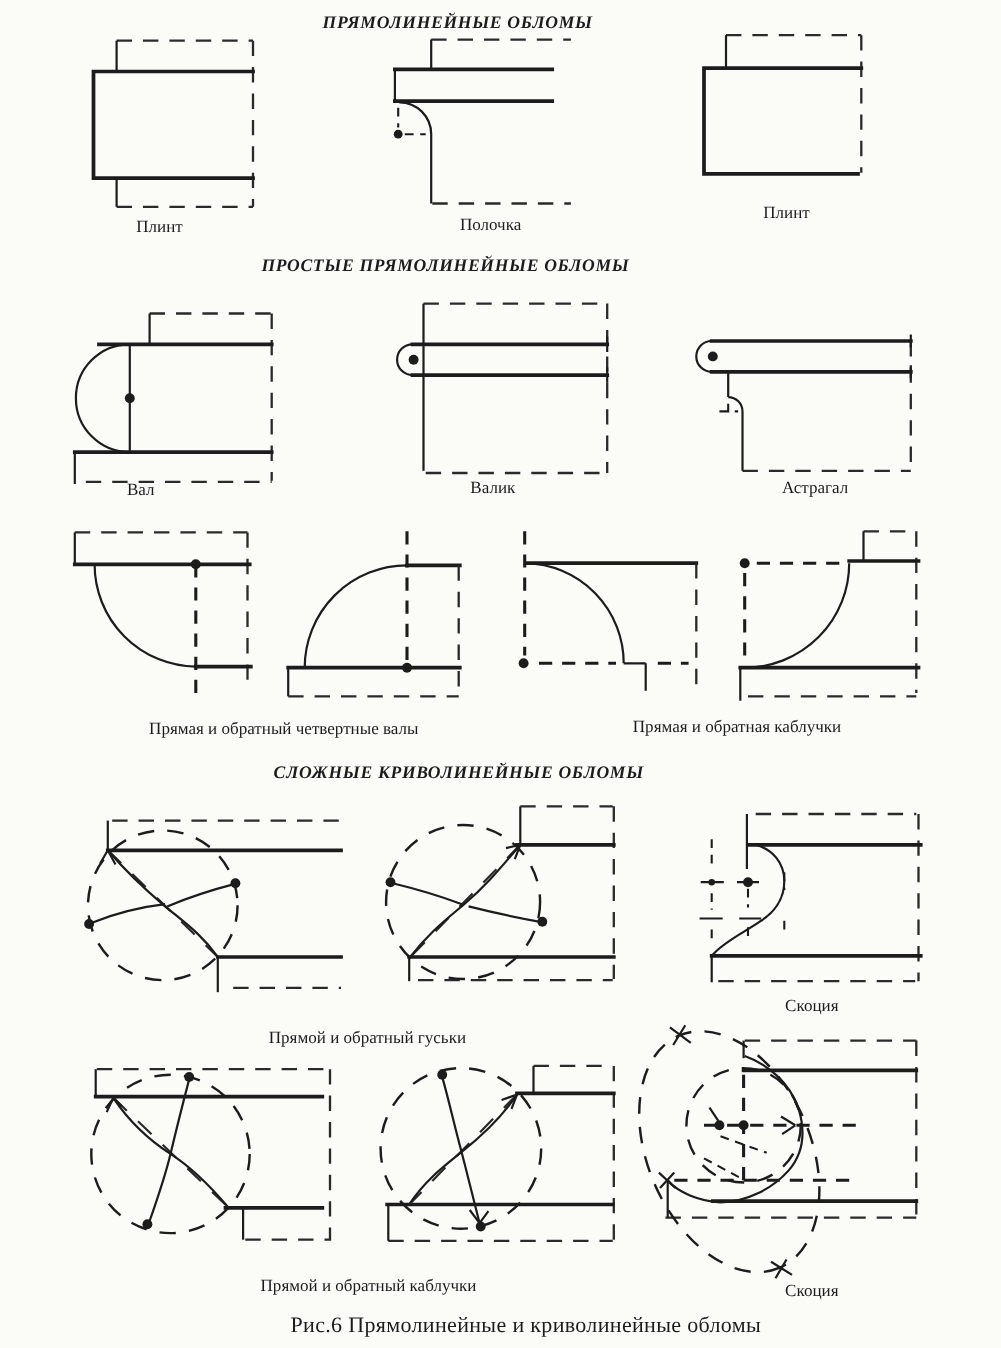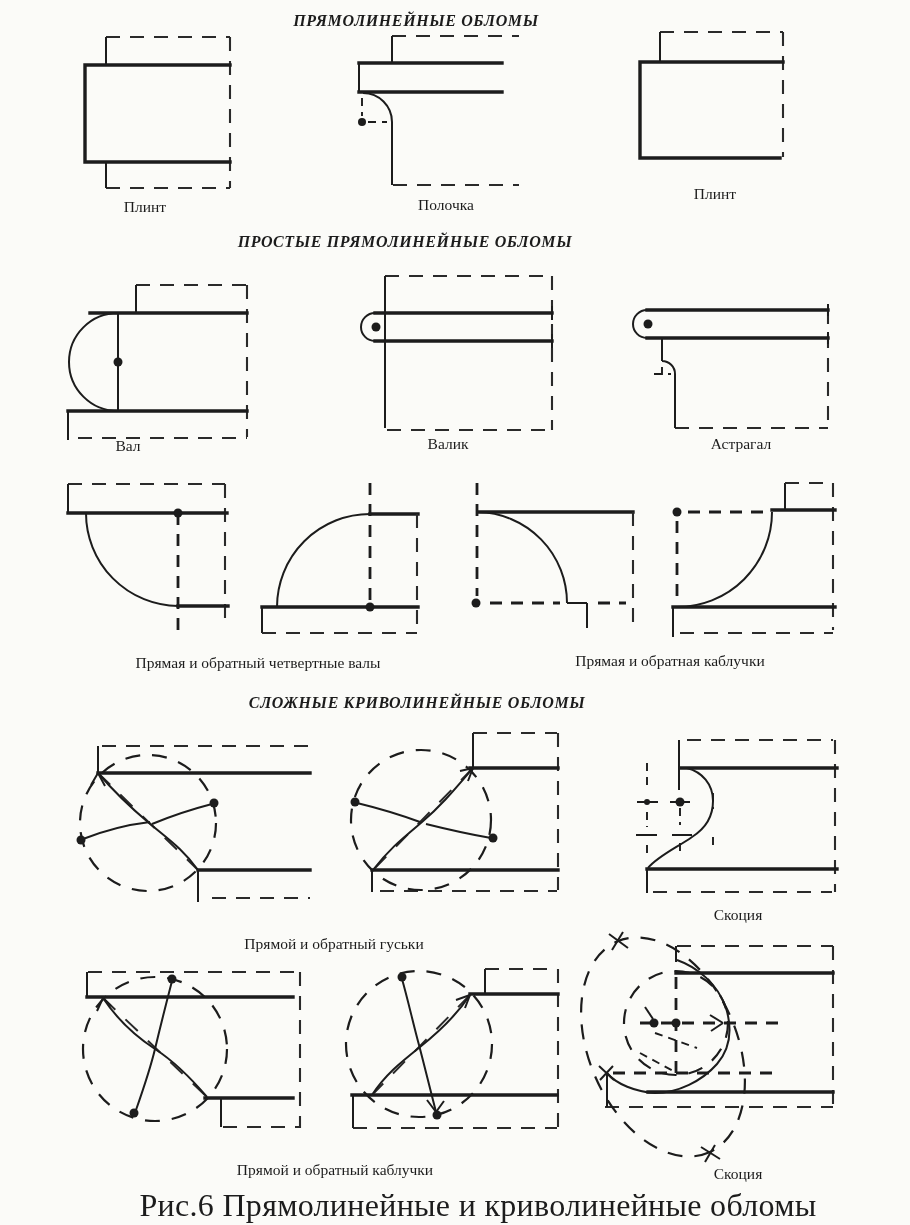--- a/index.html
+++ b/index.html
@@ -10,21 +10,21 @@
     color:#1c1c1c;overflow:hidden;
   }
   .lbl{
     position:absolute;transform:translate(-50%,-50%);
     white-space:nowrap;font-size:15.5px;color:#1c1c1c;
   }
   .sec-title{
     font-weight:bold;font-size:16px;letter-spacing:.6px;font-style:italic;
   }
   .caption{
-    font-size:32px;letter-spacing:.3px;
+    font-size:20px;letter-spacing:.3px;
   }
   svg{position:absolute;left:0;top:0;}
   .tk{stroke:#1c1c1c;stroke-width:3.4;fill:none;stroke-linecap:square;}
   .tn{stroke:#1c1c1c;stroke-width:2;fill:none;stroke-linecap:butt;}
   .ds{stroke:#2a2a2a;stroke-width:2.1;fill:none;stroke-dasharray:14 10;}
   .db{stroke:#1c1c1c;stroke-width:2.8;fill:none;stroke-dasharray:12 9;}
   .dc{stroke:#1c1c1c;stroke-width:2.2;fill:none;stroke-dasharray:15 12;}
   .dm{stroke:#1c1c1c;stroke-width:1.9;fill:none;stroke-dasharray:8 6;}
   .dt{fill:#1c1c1c;stroke:none;}
   .sd{stroke:#2a2a2a;stroke-width:2;fill:none;stroke-dasharray:17 14;}

